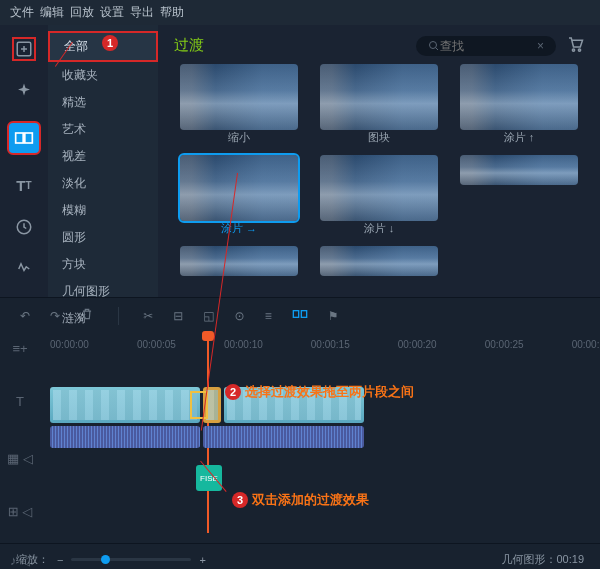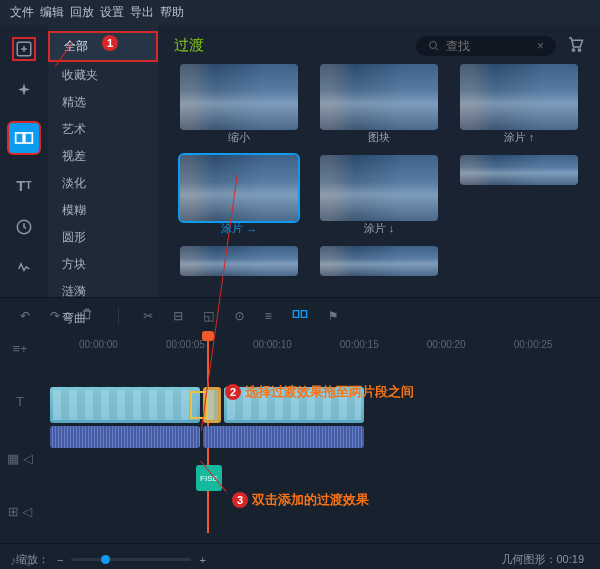--- a/index.html
+++ b/index.html
@@ -11,37 +11,37 @@
 .sidebar-icons .ic{width:24px;height:24px;display:flex;align-items:center;justify-content:center;color:#8a96a3}
 .sidebar-icons .ic.active{background:#0e9cf0;border-radius:6px;color:#fff;width:34px;height:34px}
 .redbox{border:2px solid #d62828}
 .categories{width:110px;background:#1e2a38;padding-top:6px}
 .categories .cat{padding:5px 14px;color:#a8b3bf;font-size:12px;cursor:pointer}
 .categories .cat.active{background:#263545;color:#d8e1eb}
 .main{flex:1;padding:10px 16px;display:flex;flex-direction:column}
 .main-head{display:flex;align-items:center;justify-content:space-between;margin-bottom:8px}
 .title{color:#84cc16;font-size:15px}
 .search{display:flex;align-items:center;background:#0f1722;border-radius:14px;padding:3px 12px;width:140px;color:#5a6573}
-.search input{background:none;border:none;outline:none;color:#c5ced8;font-size:12px;width:80px;margin-left:6px}
+.search input{background:none;border:none;outline:none;color:#c5ced8;font-size:12px;width:80px;}
 .cart{color:#8a96a3;margin-left:10px}
 .grid{display:grid;grid-template-columns:repeat(3,1fr);gap:10px;overflow:hidden}
 .thumb{display:flex;flex-direction:column;align-items:center;}
 .tbox{width:118px;height:66px;border-radius:4px;background:linear-gradient(180deg,#2b4a6e 0%,#4a6a8e 40%,#7a94b0 60%,#3a5472 100%);position:relative}
 .tbox.sel{outline:2px solid #0e9cf0}
 .tbox::after{content:"";position:absolute;inset:0;background:linear-gradient(90deg,rgba(255,205,160,.15) 10%,transparent 30%,rgba(140,190,240,.2) 70%);border-radius:4px}
 .tlabel{font-size:11px;color:#9aa6b2}
 .tlabel.sel{color:#0e9cf0}
 .toolbar{display:flex;align-items:center;gap:20px;padding:8px 20px;background:#18222f;border-top:1px solid #0d1520}
 .toolbar .sep{width:1px;height:18px;background:#2a3644;margin:0 4px}
 .tico{color:#6a7683}
 .tico.blue{color:#0e9cf0}
 .timeline{background:#18222f;position:relative}
 .track-labels{position:absolute;left:0;top:0;width:40px;height:100%;display:flex;flex-direction:column;gap:24px;padding-top:8px;align-items:center}
 .tlico{color:#5a6573;font-size:13px}
-.ruler{display:flex;padding:6px 79px;font-size:10px;color:#5a6573;gap:48px;position:relative}
+.ruler{display:flex;padding:6px 50px;font-size:10px;color:#5a6573;gap:48px;position:relative}
 .tracks{padding:4px 50px}
 .track{height:36px;margin-bottom:3px;position:relative}
 .clip{position:absolute;height:36px;border-radius:3px;overflow:hidden}
 .clip.vid{background:linear-gradient(180deg,#7ec8d8 0%,#5aa8c0 100%);top:0}
 .clip.vid::before{content:"";position:absolute;inset:3px;background:repeating-linear-gradient(90deg,#a8d8e8 0 8px,#88c0d0 8px 16px);opacity:.6}
 .clip.aud{background:#4a5a9e;top:0}
 .clip.aud::after{content:"";position:absolute;inset:0;background:repeating-linear-gradient(90deg,transparent 0 2px,rgba(100,140,220,.8) 2px 3px)}
 .trans-clip{position:absolute;width:26px;height:26px;background:#16b89e;border-radius:3px;left:146px;top:0;display:flex;align-items:center;justify-content:center;font-size:8px;color:#fff}
 .playhead{position:absolute;left:207px;top:0;width:2px;height:200px;background:#f05a28}
 .playhead::before{content:"";position:absolute;top:-2px;left:-5px;width:12px;height:10px;background:#f05a28;border-radius:3px}
@@ -108,20 +108,21 @@
         </div>
 </div>
 <div class="cat">收藏夹</div>
 <div class="cat">精选</div>
 <div class="cat">艺术</div>
 <div class="cat">视差</div>
 <div class="cat">淡化</div>
 <div class="cat">模糊</div>
 <div class="cat">圆形</div>
 <div class="cat">方块</div>
+<div class="cat">几何图形</div>
 <div class="cat">涟漪</div>
 <div class="cat">弯曲</div>
 <div class="cat">擦除</div>
 </div>
 
 <div class="main">
 <div class="main-head">
 <div class="title">过渡</div>
 <div style="display:flex;align-items:center">
 <div class="search">

